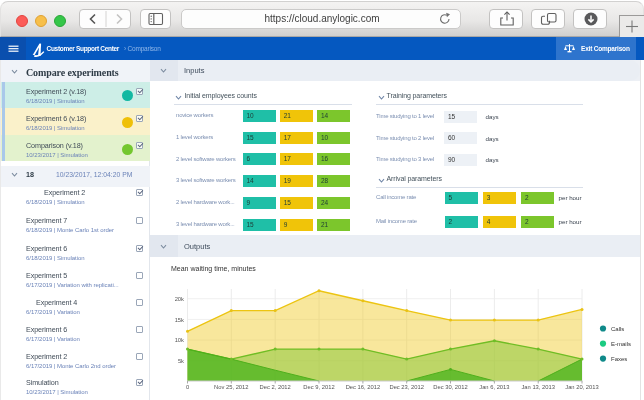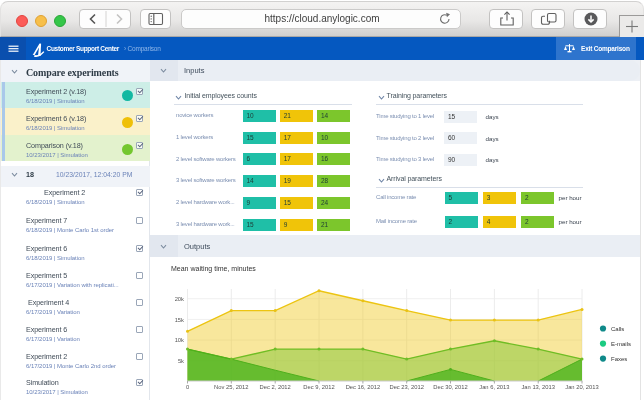--- a/index.html
+++ b/index.html
@@ -162,21 +162,21 @@
       <div class="abs" style="left:56px; top:110.5px; font-size:6.8px; color:#6b83b8; white-space:nowrap;">10/23/2017, 12:04:20 PM</div>
 
       <div class="abs sbtitle" style="left:44px; top:128px;">Experiment 2</div>
       <div class="abs sbsub" style="left:26px; top:139px;">6/18/2019 | Simulation</div>
       <div class="abs sbtitle" style="left:26px; top:156px;">Experiment 7</div>
       <div class="abs sbsub" style="left:26px; top:167px;">6/18/2019 | Monte Carlo 1st order</div>
       <div class="abs sbtitle" style="left:26px; top:184px;">Experiment 6</div>
       <div class="abs sbsub" style="left:26px; top:195px;">6/18/2019 | Simulation</div>
       <div class="abs sbtitle" style="left:26px; top:211px;">Experiment 5</div>
       <div class="abs sbsub" style="left:26px; top:222px;">6/17/2019 | Variation with replicati...</div>
-      <div class="abs sbtitle" style="left:28px; top:238px;">Experiment 4</div>
+      <div class="abs sbtitle" style="left:36px; top:238px;">Experiment 4</div>
       <div class="abs sbsub" style="left:26px; top:249px;">6/17/2019 | Variation</div>
       <div class="abs sbtitle" style="left:26px; top:265px;">Experiment 6</div>
       <div class="abs sbsub" style="left:26px; top:276px;">6/17/2019 | Variation</div>
       <div class="abs sbtitle" style="left:26px; top:292px;">Experiment 2</div>
       <div class="abs sbsub" style="left:26px; top:303px;">6/17/2019 | Monte Carlo 2nd order</div>
       <div class="abs sbtitle" style="left:26px; top:318px;">Simulation</div>
       <div class="abs sbsub" style="left:26px; top:329px;">10/23/2017 | Simulation</div>
 
       <div class="cbx ck" style="left:136px; top:28px;"></div>
       <div class="cbx ck" style="left:136px; top:55px;"></div>

